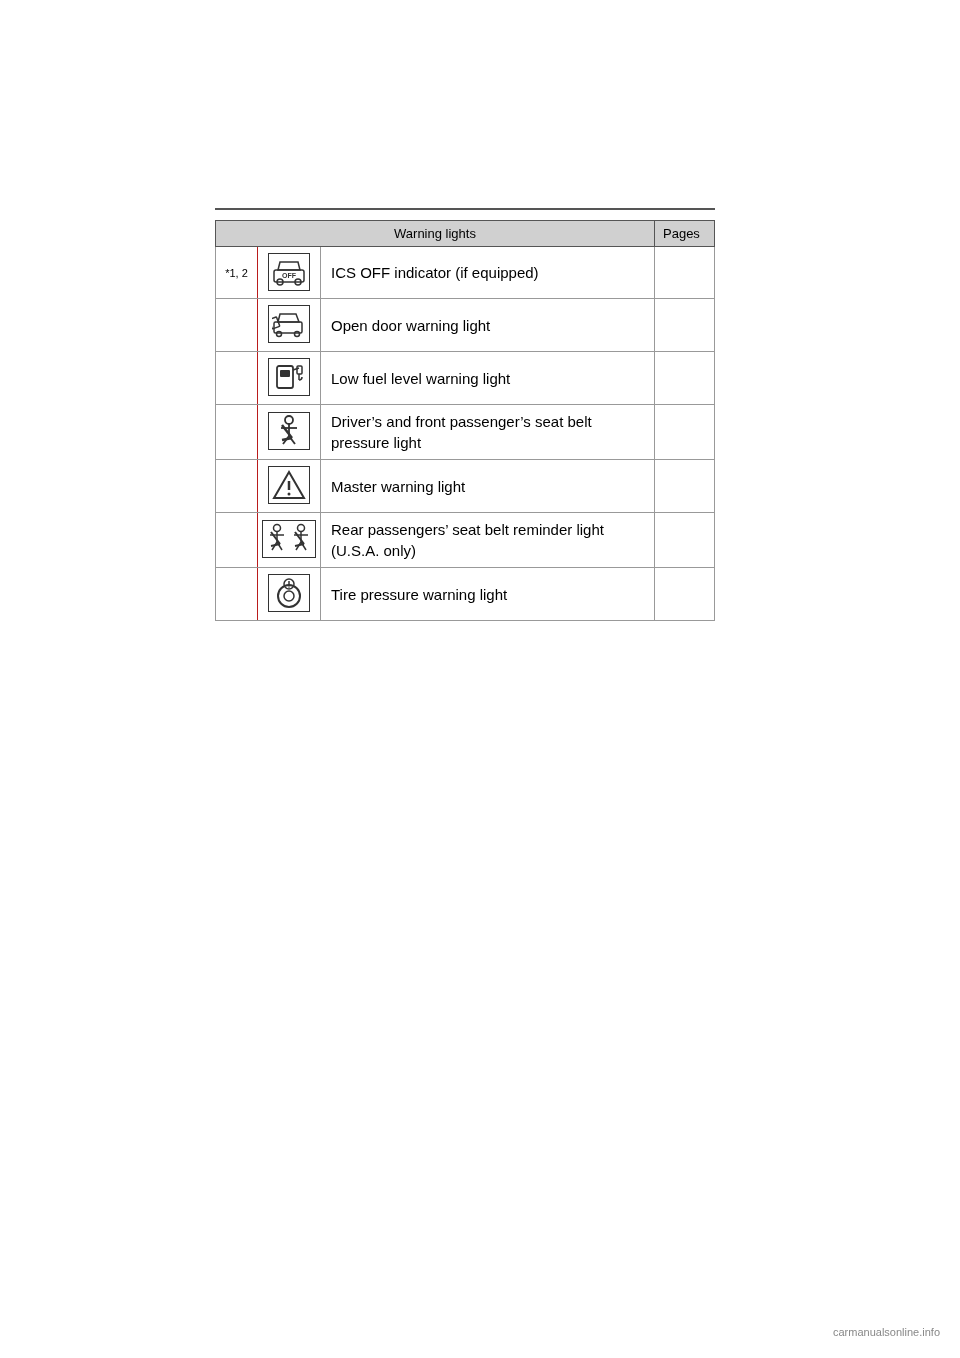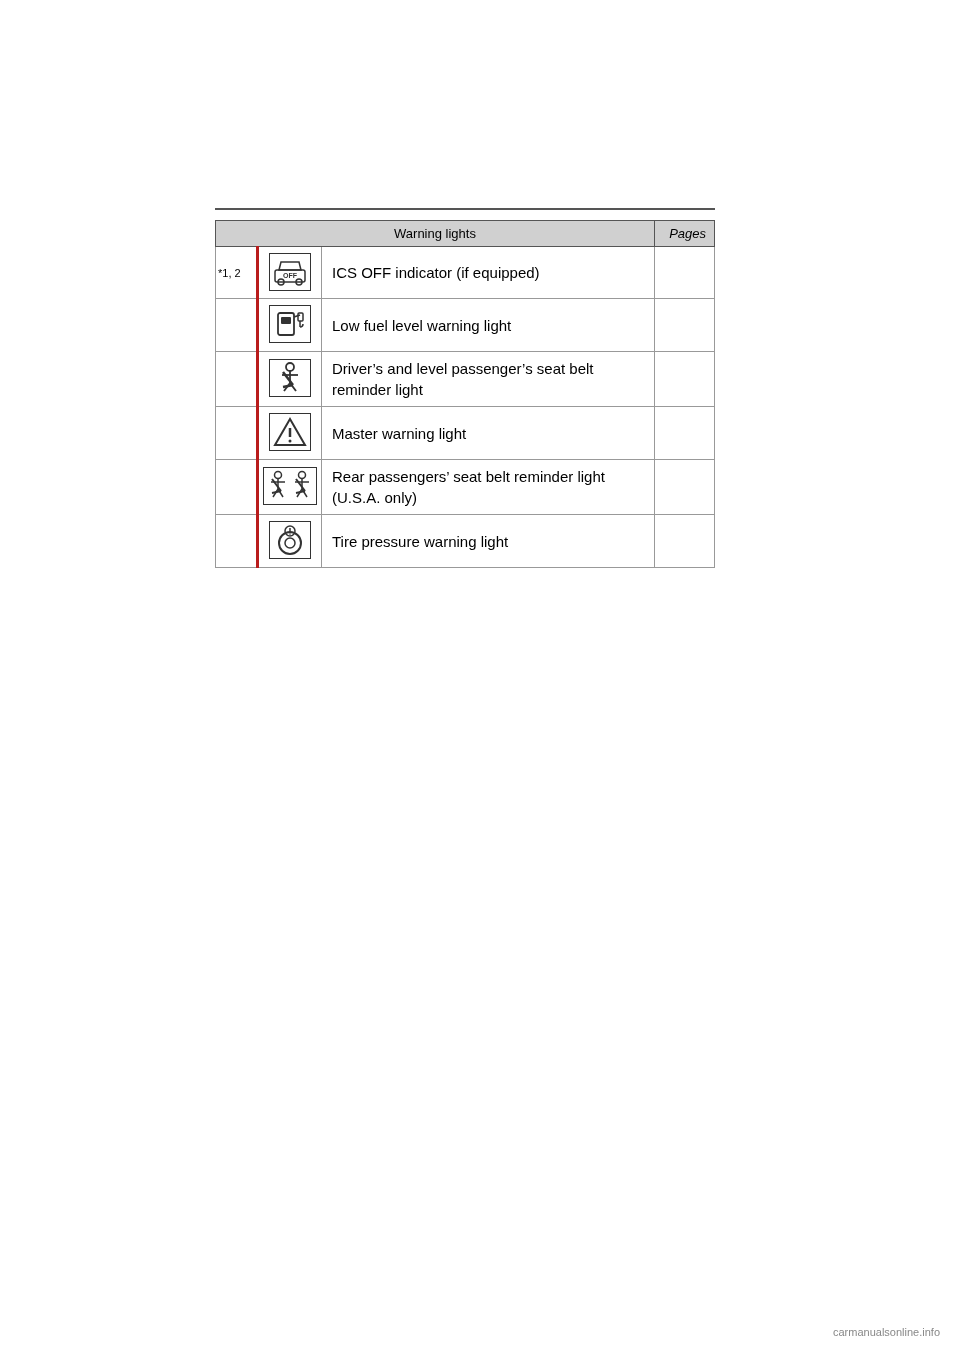--- a/index.html
+++ b/index.html
@@ -31,34 +31,33 @@
     .warning-table .header-row td {
       background: #d0d0d0;
       text-align: center;
       font-size: 13px;
       font-weight: normal;
       padding: 5px 8px;
       border: 1px solid #555;
     }
     .warning-table .header-row .col-pages {
       width: 60px;
-      text-align: right;
-      font-style: italic;
+      text-align: left;
     }
     .warning-table .data-row td {
       border: 1px solid #999;
       vertical-align: middle;
       padding: 0;
     }
     .warning-table .data-row .col-note {
       width: 42px;
       font-size: 11px;
-      text-align: left;
+      text-align: center;
       padding: 4px 2px;
-      border-right: 3px solid #b91c1c;
+      border-right: 1px solid #b91c1c;
     }
     .warning-table .data-row .col-icon {
       width: 54px;
       text-align: center;
       padding: 6px 4px;
       border-right: 1px solid #999;
     }
     .warning-table .data-row .col-text {
       padding: 6px 10px;
       font-size: 15px;
@@ -127,20 +126,36 @@
           <circle cx="26" cy="26" r="3" fill="none" stroke="#333" stroke-width="1.5"></circle>
           <text x="17" y="22" text-anchor="middle" font-size="7" font-weight="bold" fill="#333">OFF</text>
         </svg>
       </div></td>
             <td class="col-text">ICS OFF indicator (if equipped)</td>
             <td class="col-pages"></td>
           </tr>
           <tr class="data-row">
             <td class="col-note"></td>
             <td class="col-icon"><div class="icon-box">
+        <svg width="34" height="34" viewBox="0 0 34 34">
+
+          <rect x="2" y="15" width="28" height="11" rx="1.5" fill="none" stroke="#333" stroke-width="1.5"></rect>
+          <polygon points="6,15 8,7 24,7 27,15" fill="none" stroke="#333" stroke-width="1.5"></polygon>
+          <circle cx="7" cy="27" r="2.5" fill="none" stroke="#333" stroke-width="1.5"></circle>
+          <circle cx="25" cy="27" r="2.5" fill="none" stroke="#333" stroke-width="1.5"></circle>
+
+          <rect x="-2" y="11" width="8" height="10" rx="1" fill="none" stroke="#333" stroke-width="1.5" transform="rotate(-20, 2, 15)"></rect>
+        </svg>
+      </div></td>
+            <td class="col-text">Open door warning light</td>
+            <td class="col-pages"></td>
+          </tr>
+          <tr class="data-row">
+            <td class="col-note"></td>
+            <td class="col-icon"><div class="icon-box">
         <svg width="32" height="34" viewBox="0 0 32 34">
 
           <rect x="4" y="6" width="16" height="22" rx="2" fill="none" stroke="#333" stroke-width="1.8"></rect>
           <rect x="7" y="10" width="10" height="7" rx="1" fill="#333"></rect>
           <line x1="20" y1="10" x2="26" y2="8" stroke="#333" stroke-width="1.8"></line>
           <rect x="24" y="6" width="5" height="8" rx="1" fill="none" stroke="#333" stroke-width="1.5"></rect>
           <line x1="26" y1="14" x2="26" y2="20" stroke="#333" stroke-width="1.5"></line>
           <path d="M26,20 Q29,20 29,17" fill="none" stroke="#333" stroke-width="1.5"></path>
         </svg>
       </div></td>
@@ -155,21 +170,21 @@
           <circle cx="16" cy="6" r="4" fill="none" stroke="#333" stroke-width="1.8"></circle>
           <line x1="16" y1="10" x2="16" y2="22" stroke="#333" stroke-width="1.8"></line>
           <line x1="8" y1="14" x2="24" y2="14" stroke="#333" stroke-width="1.8"></line>
           <line x1="16" y1="22" x2="10" y2="30" stroke="#333" stroke-width="1.8"></line>
           <line x1="16" y1="22" x2="22" y2="30" stroke="#333" stroke-width="1.8"></line>
 
           <line x1="9" y1="11" x2="19" y2="24" stroke="#333" stroke-width="2.5"></line>
           <line x1="19" y1="24" x2="9" y2="26" stroke="#333" stroke-width="2.5"></line>
         </svg>
       </div></td>
-            <td class="col-text">Driver’s and level passenger’s seat belt reminder light</td>
+            <td class="col-text">Driver’s and front passenger’s seat belt pressure light</td>
             <td class="col-pages"></td>
           </tr>
           <tr class="data-row">
             <td class="col-note"></td>
             <td class="col-icon"><div class="icon-box">
         <svg width="34" height="34" viewBox="0 0 34 34">
 
           <polygon points="17,4 32,30 2,30" fill="none" stroke="#333" stroke-width="2"></polygon>
           <line x1="17" y1="13" x2="17" y2="22" stroke="#333" stroke-width="2.5"></line>
           <circle cx="17" cy="26" r="1.5" fill="#333"></circle>

